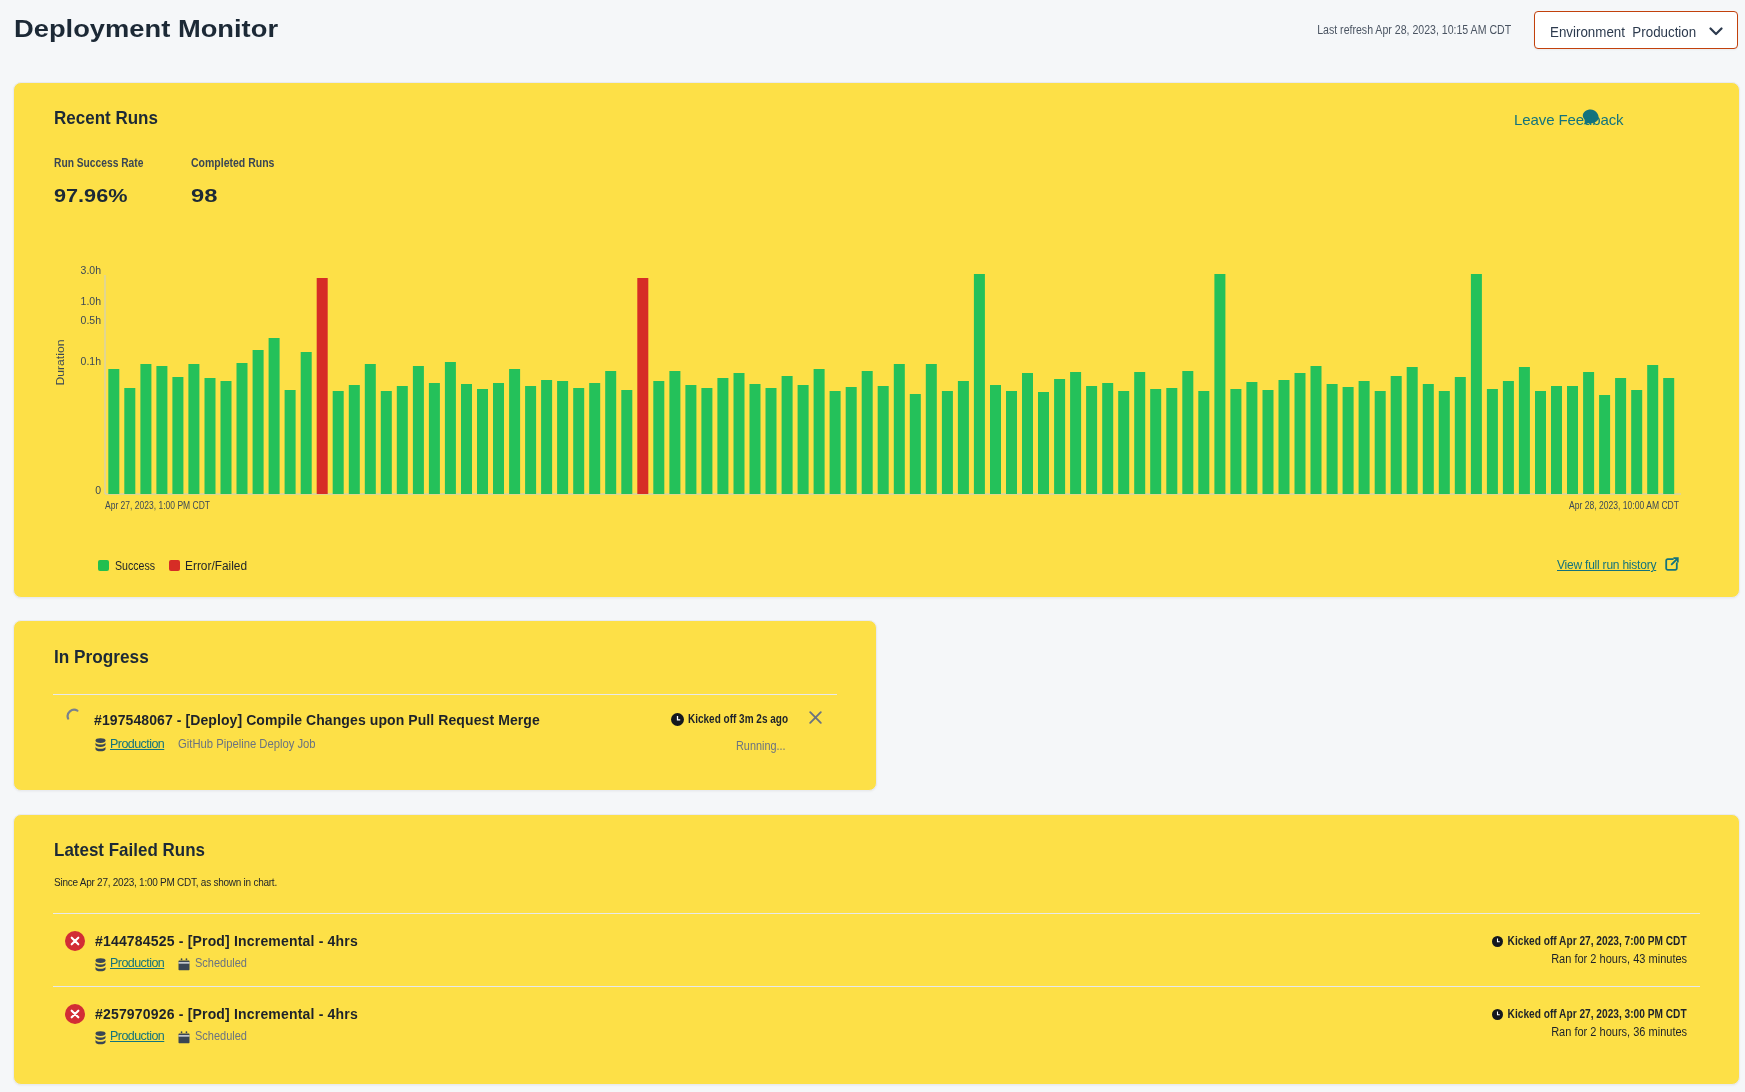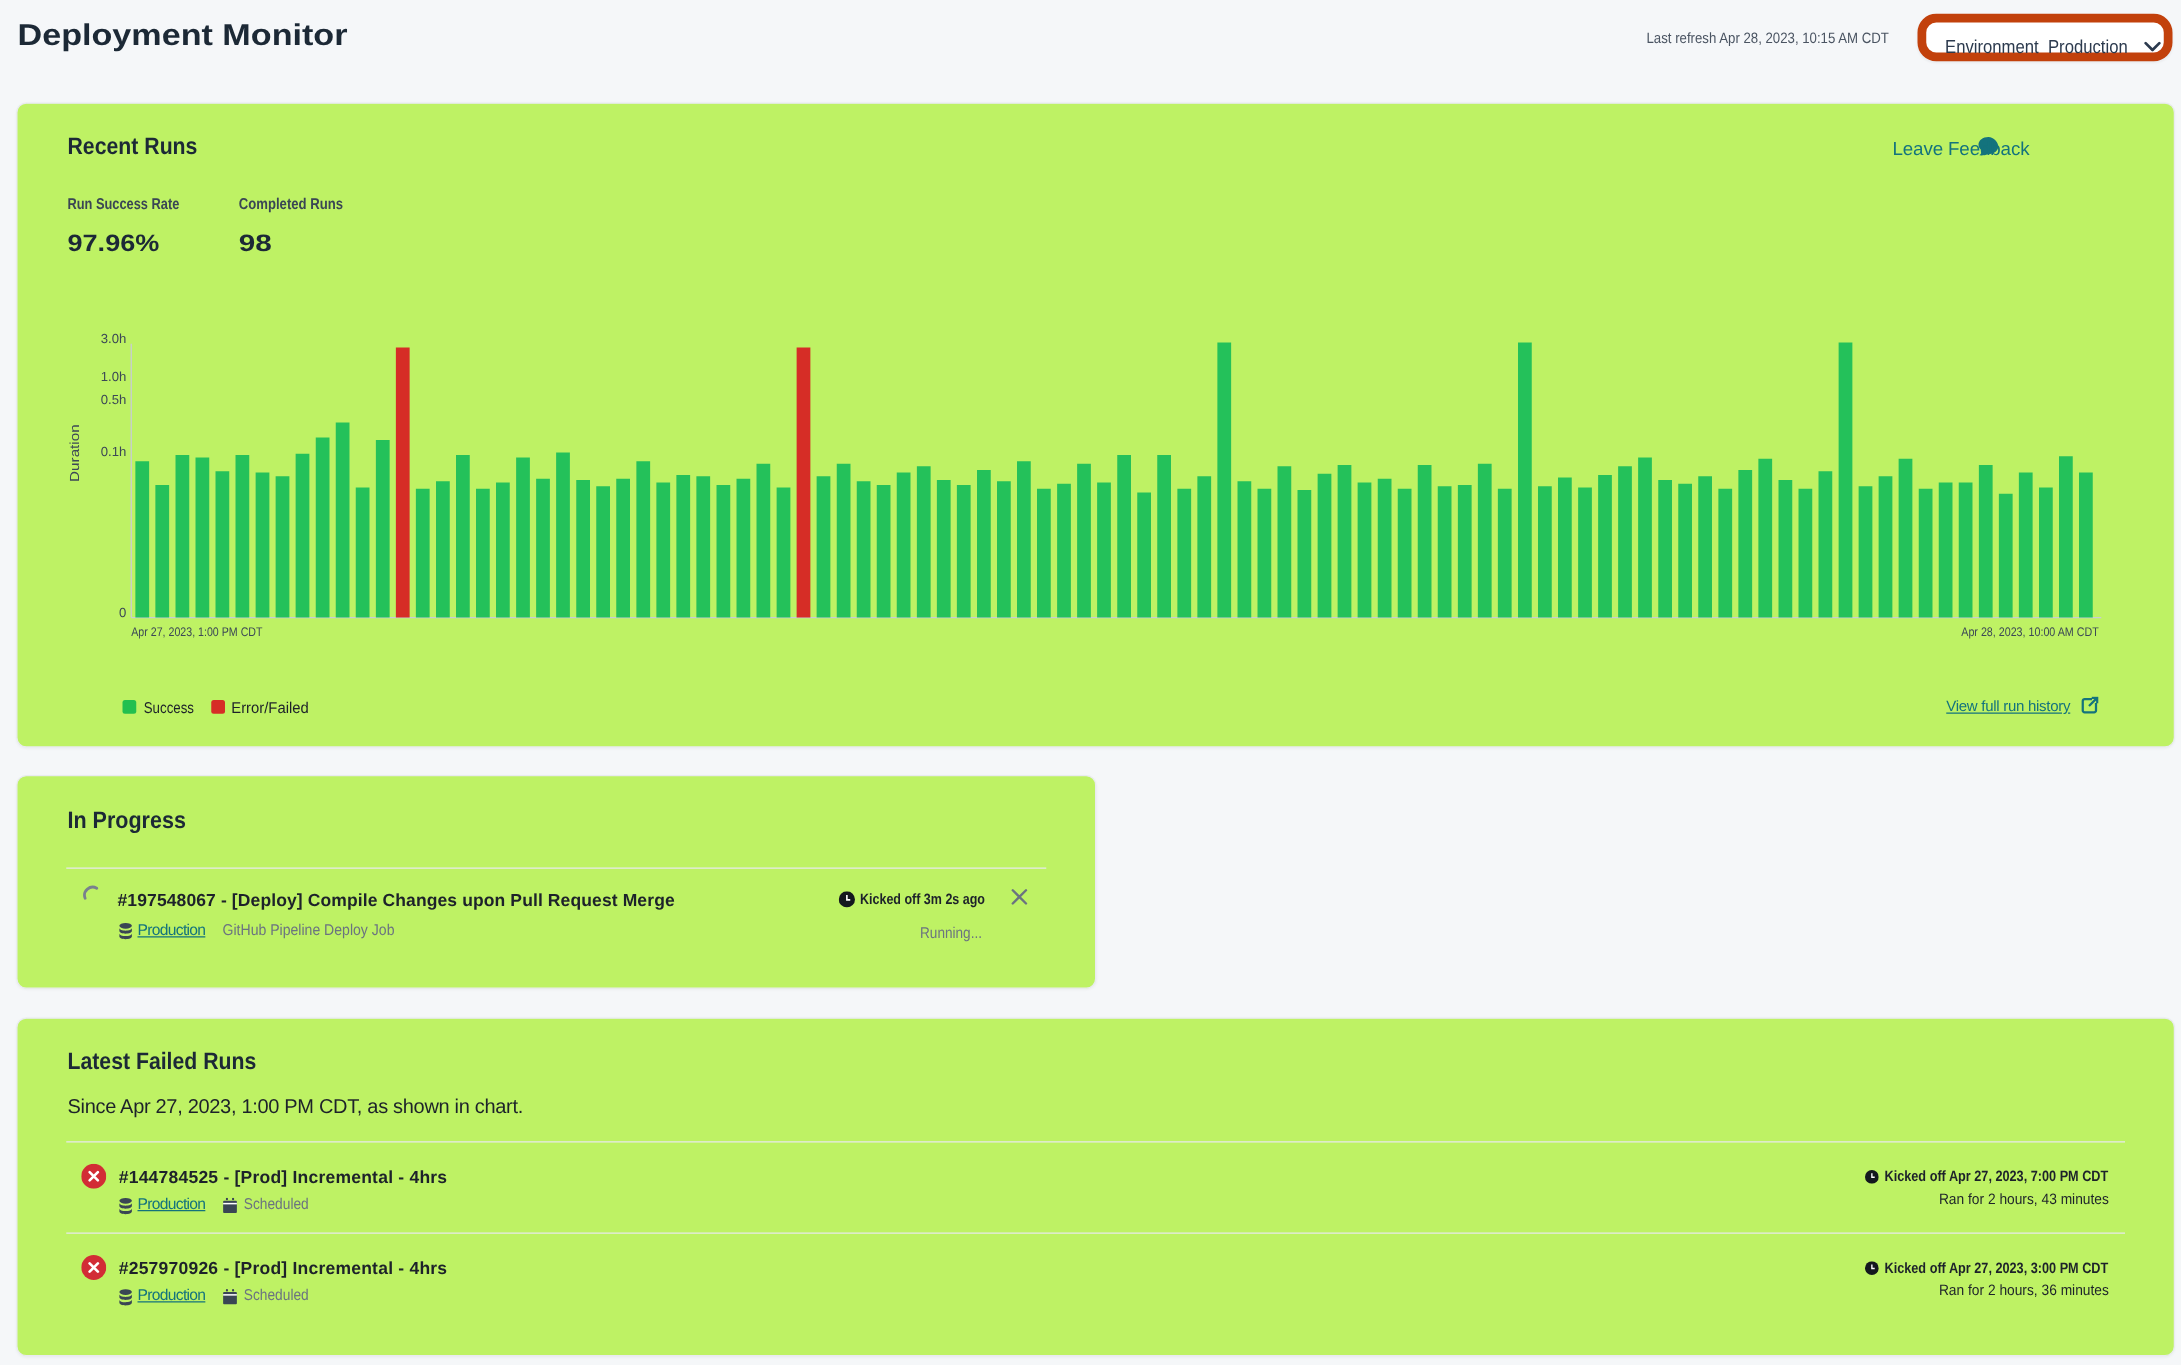--- a/index.html
+++ b/index.html
@@ -1,30 +1,30 @@
 <!DOCTYPE html>
 <html><head><meta charset="utf-8">
 <style>
 *{margin:0;padding:0;box-sizing:border-box;}
 html,body{width:1745px;height:1092px;background:#f5f7f9;font-family:"Liberation Sans",sans-serif;overflow:hidden;}
 .page{position:relative;width:1745px;height:1092px;}
 .abs{position:absolute;}
-.card{position:absolute;background:#bef264;border:1px solid #e9ebef;border-radius:8px;box-shadow:0 1px 2px rgba(16,24,40,.04);}
+.card{position:absolute;background:#fde047;border:1px solid #e9ebef;border-radius:8px;box-shadow:0 1px 2px rgba(16,24,40,.04);}
 .sxl{transform-origin:0 50%;}
 .sxr{transform-origin:100% 50%;}
 h2{font-size:19px;font-weight:bold;color:#1c2936;white-space:nowrap;}
 .link{color:#13737d;text-decoration:underline;}
 .t{white-space:nowrap;}
 </style></head>
 <body>
 <div class="page">
 
   <div class="abs t sxl" style="left:14px;top:15px;font-size:24px;font-weight:bold;color:#1c2936;transform:scaleX(1.138);">Deployment Monitor</div>
   <div class="abs t sxr" style="right:234px;top:23px;font-size:12px;color:#4a5462;transform:scaleX(0.881);">Last refresh Apr 28, 2023, 10:15 AM CDT</div>
-  <div class="abs" style="left:1534px;top:11px;width:204px;height:38px;background:#fff;border:7px solid #c2410c;border-radius:15px;box-shadow:0 1px 2px rgba(16,24,40,.05);">
+  <div class="abs" style="left:1534px;top:11px;width:204px;height:38px;background:#fff;border:1px solid #c2410c;border-radius:4px;box-shadow:0 1px 2px rgba(16,24,40,.05);">
     <span class="abs t sxl" style="left:15px;top:11px;font-size:15px;color:#2c3a4e;transform:scaleX(0.89);">Environment&nbsp;&nbsp;Production</span>
     <svg class="abs" style="left:174px;top:15px;" width="14" height="9" viewBox="0 0 14 9">
         <path d="M1.5 1.5 L7 7 L12.5 1.5" fill="none" stroke="#2c3a4e" stroke-width="2.2" stroke-linecap="round" stroke-linejoin="round"></path>
       </svg>
   </div>
 
   <div class="card" style="left:13px;top:82px;width:1727px;height:516px;">
     <h2 class="abs sxl" style="left:40px;top:24px;transform:scaleX(0.895);">Recent Runs</h2>
     <svg class="abs" style="left:1568px;top:26px;" width="17" height="17" viewBox="0 0 17 17">
         <path d="M8.7 0.6C4.3 0.6 0.8 3.3 0.8 6.7c0 1.9 1.1 3.5 2.8 4.6-.1 1.4-.7 2.8-2.1 3.9 0 0 2.6.6 5-1.1.7.1 1.4.2 2.2.2 4.4 0 7.9-2.7 7.9-6.1S13.1 0.6 8.7 0.6z" fill="#13737d"></path>
@@ -183,21 +183,21 @@
     <div class="abs t sxl" style="left:674px;top:91px;font-size:12px;font-weight:bold;color:#1d222a;transform:scaleX(0.833);">Kicked off 3m 2s ago</div>
     <svg class="abs" style="left:794px;top:89px;" width="15" height="15" viewBox="0 0 15 15">
         <path d="M2.2 2.2 L12.8 12.8 M12.8 2.2 L2.2 12.8" stroke="#6b7380" stroke-width="1.9" stroke-linecap="round"></path>
       </svg>
     <div class="abs t sxl" style="left:722px;top:118px;font-size:12.5px;color:#6b7380;transform:scaleX(0.87);">Running...</div>
   </div>
 
 
   <div class="card" style="left:13px;top:814px;width:1727px;height:271px;">
     <h2 class="abs sxl" style="left:40px;top:24px;transform:scaleX(0.894);">Latest Failed Runs</h2>
-    <div class="abs t" style="left:40px;top:62px;font-size:16px;letter-spacing:-0.25px;color:#1d222a;">Since Apr 27, 2023, 1:00 PM CDT, as shown in chart.</div>
+    <div class="abs t" style="left:40px;top:62px;font-size:10px;letter-spacing:-0.25px;color:#1d222a;">Since Apr 27, 2023, 1:00 PM CDT, as shown in chart.</div>
     <div class="abs" style="left:39px;top:98px;width:1647px;height:1px;background:#e7e9ec;"></div>
 
     <svg class="abs" style="left:51px;top:116px;" width="20" height="20" viewBox="0 0 20 20">
         <circle cx="10" cy="10" r="10" fill="#d22d35"></circle>
         <path d="M6.7 6.7 L13.3 13.3 M13.3 6.7 L6.7 13.3" stroke="#fff" stroke-width="2.1" stroke-linecap="round"></path>
       </svg>
     <div class="abs t" style="left:81px;top:118px;font-size:14px;font-weight:bold;letter-spacing:0.18px;color:#1d222a;">#144784525 - [Prod] Incremental - 4hrs</div>
     <svg class="abs" style="left:81px;top:143px;" width="11" height="14" viewBox="0 0 11 14">
         <ellipse cx="5.5" cy="2.6" rx="5" ry="2.3" fill="#3a4654"></ellipse>
         <path d="M.5 4.4c0 1.2 2.3 2.1 5 2.1s5-.9 5-2.1v2.4c0 1.2-2.3 2.1-5 2.1s-5-.9-5-2.1z" fill="#3a4654"></path>

